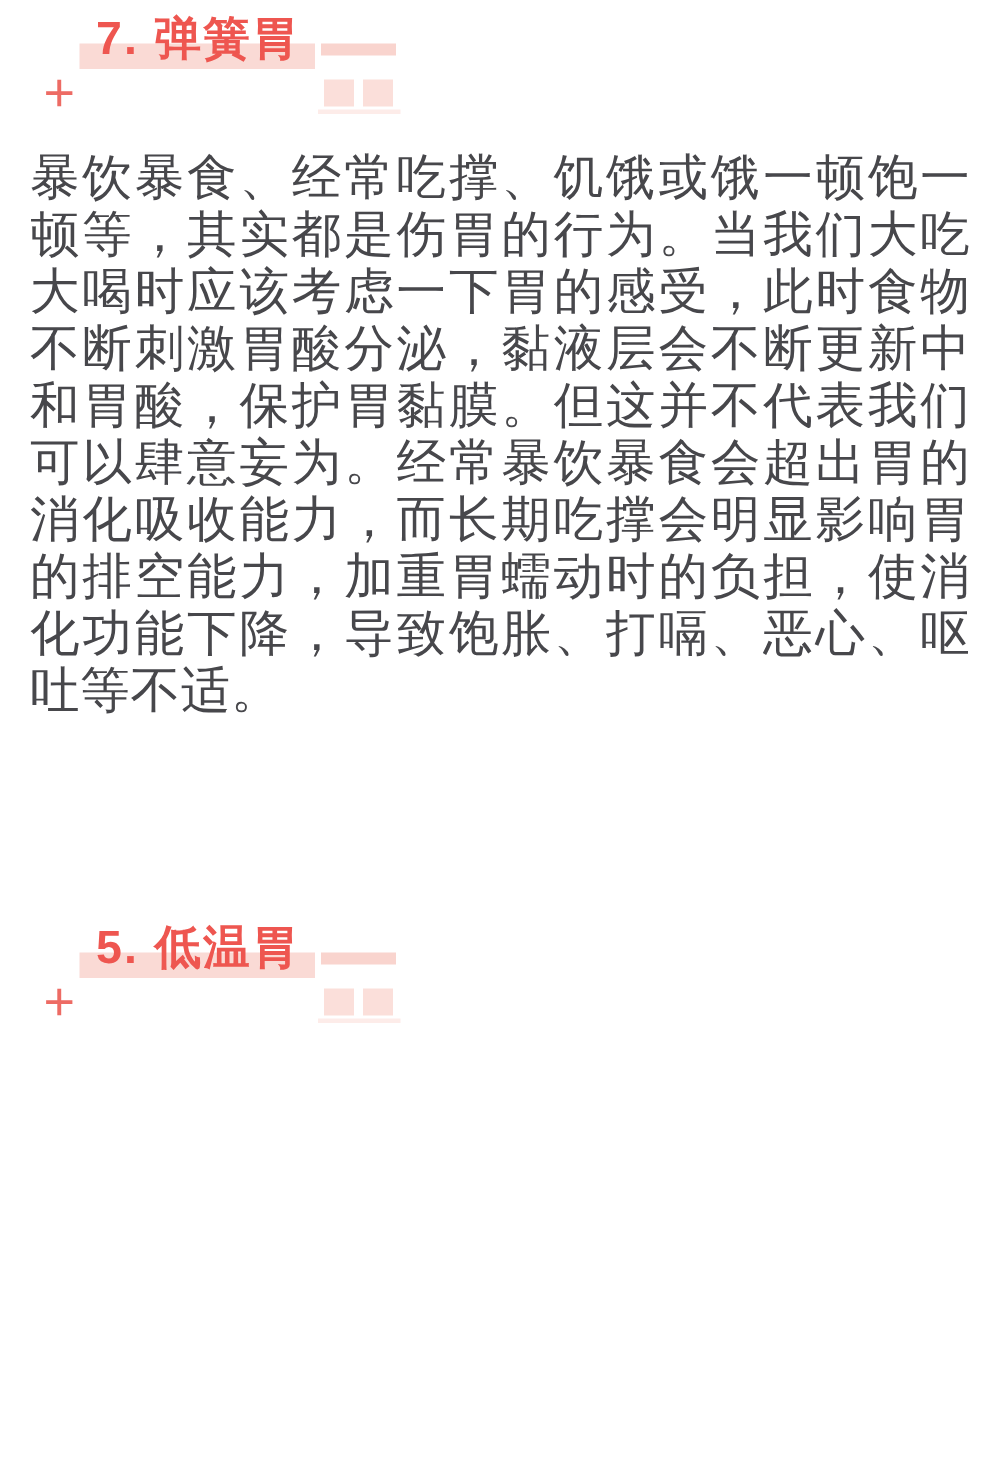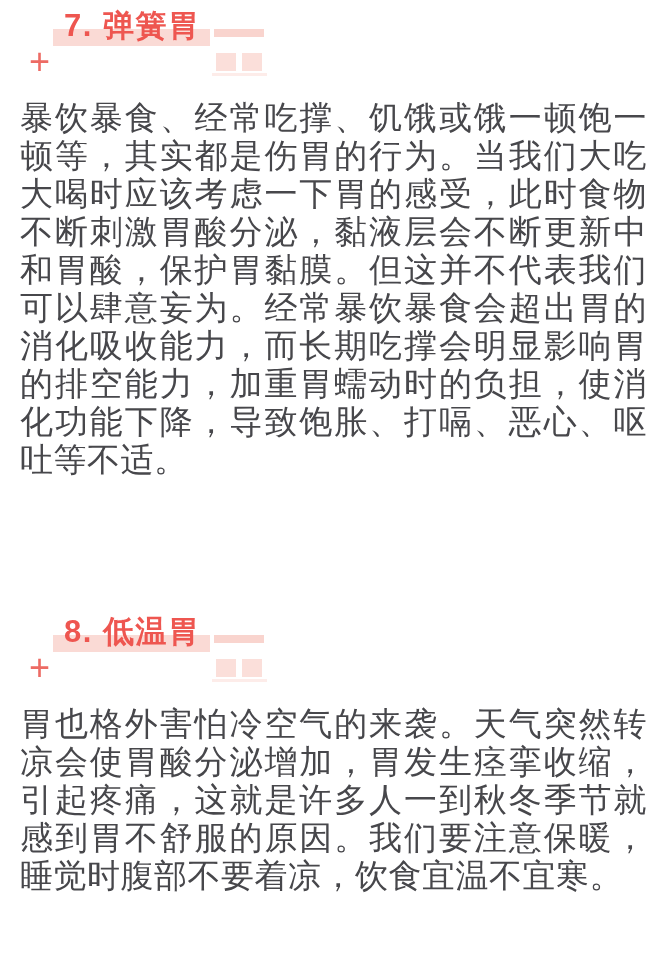--- a/index.html
+++ b/index.html
@@ -65,23 +65,22 @@
     </div>
     <div class="deco-underline"></div>
     <div class="plus">+</div>
   </div>
   <p class="body-text">暴饮暴食、经常吃撑、饥饿或饿一顿饱一顿等，其实都是伤胃的行为。当我们大吃大喝时应该考虑一下胃的感受，此时食物不断刺激胃酸分泌，黏液层会不断更新中和胃酸，保护胃黏膜。但这并不代表我们可以肆意妄为。经常暴饮暴食会超出胃的消化吸收能力，而长期吃撑会明显影响胃的排空能力，加重胃蠕动时的负担，使消化功能下降，导致饱胀、打嗝、恶心、呕吐等不适。</p>
 </section>
 
 <section class="section" id="section-8">
   <div class="sec-head">
     <div class="hl-bar"></div>
-    <h2 class="sec-title">8. 低温胃</h2>
+    <h2 class="sec-title">5. 低温胃</h2>
     <div class="deco-dash"></div>
     <div class="deco-squares">
       <span class="sq"></span>
       <span class="sq"></span>
     </div>
     <div class="deco-underline"></div>
     <div class="plus">+</div>
   </div>
-  <p class="body-text">胃也格外害怕冷空气的来袭。天气突然转凉会使胃酸分泌增加，胃发生痉挛收缩，引起疼痛，这就是许多人一到秋冬季节就感到胃不舒服的原因。我们要注意保暖，睡觉时腹部不要着凉，饮食宜温不宜寒。</p>
 </section>
 
 </body></html>

